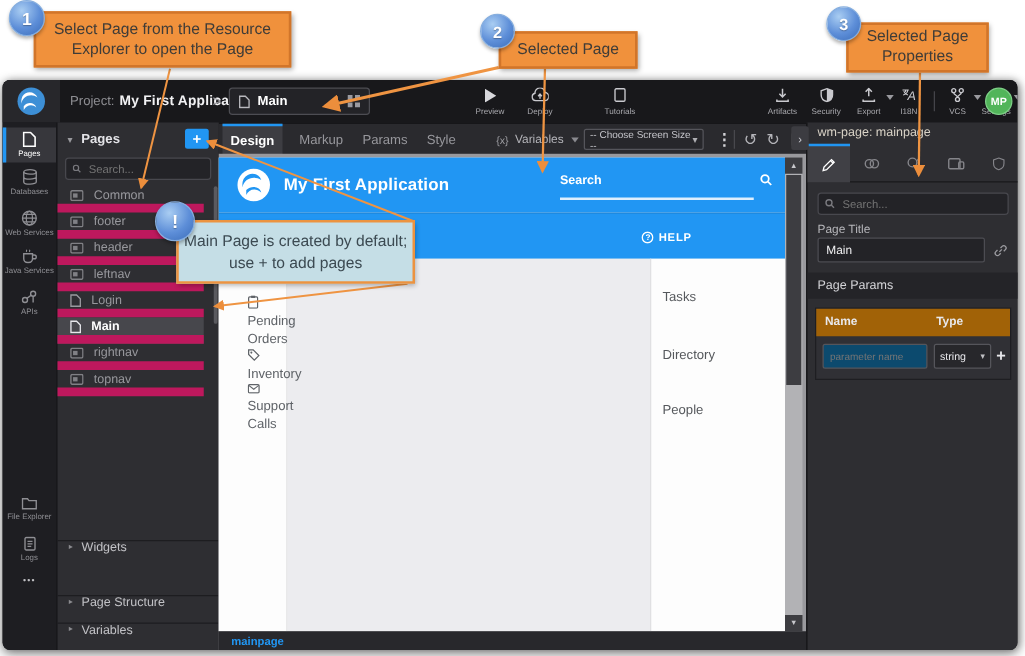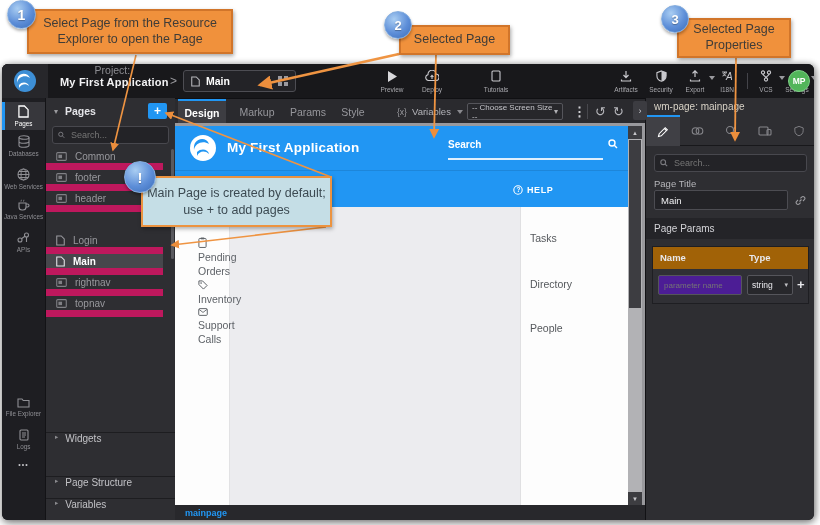--- a/index.html
+++ b/index.html
@@ -6,21 +6,21 @@
   #stage{position:relative;width:820px;height:525px;font-family:"Liberation Sans",sans-serif;overflow:hidden;background:#fff;}
   .abs{position:absolute;}
   svg{display:block;}
   input{outline:none;}
   
   #win{position:absolute;left:2px;top:64px;width:812px;height:456px;background:#1b1b1f;border-radius:6px;
        box-shadow:0 3px 9px rgba(0,0,0,.45),2px 0 6px rgba(0,0,0,.25);overflow:hidden;z-index:10;}
   
   .topbar{left:0;top:0;width:812px;height:34px;background:#18181b;}
   .logobox{left:0;top:0;width:46px;height:34px;background:#27272b;display:flex;align-items:center;justify-content:center;}
-  .proj{left:54px;top:0;height:34px;display:flex;align-items:center;font-size:10.5px;color:#8d8d92;flex-direction:column;}
+  .proj{left:54px;top:0;height:34px;display:flex;align-items:center;font-size:10.5px;color:#8d8d92;}
   .proj b{color:#f2f2f4;font-size:11px;margin-left:4px;letter-spacing:.2px;}
   .crumb{left:168px;top:0;height:34px;display:flex;align-items:center;color:#9a9a9f;font-size:12px;}
   .pagetab{left:181px;top:6px;width:113px;height:22px;background:#232327;border:1px solid #4d4d53;border-radius:3px;
            display:flex;align-items:center;padding:0 7px;box-sizing:border-box;color:#cfcfd4;}
   .pagetab .lbl{flex:1;margin-left:6px;color:#fff;font-weight:bold;font-size:10.5px;}
   .tbact{top:3px;height:28px;width:42px;display:flex;flex-direction:column;align-items:center;justify-content:space-between;padding:2px 0;box-sizing:border-box;}
   .tbact .t{font-size:6.5px;color:#a9a9ae;white-space:nowrap;}
   .tbact .ic{height:13px;display:flex;align-items:flex-end;color:#d2d2d6;}
   .caret{width:0;height:0;border-left:3px solid transparent;border-right:3px solid transparent;border-top:4px solid #9a9a9f;position:absolute;}
   .avatar{left:786px;top:6px;width:22px;height:22px;border-radius:50%;background:#52b55a;color:#fff;font-size:8.5px;font-weight:bold;
@@ -81,21 +81,21 @@
   .rtab.active{background:#404045;border-top:2px solid #2196f3;color:#fff;box-sizing:border-box;}
   .rsearch{left:8px;top:56px;width:153px;height:18px;background:#232327;border:1px solid #48484e;border-radius:3px;
            display:flex;align-items:center;padding:0 5px;box-sizing:border-box;}
   .flabel{color:#b6b6ba;font-size:9.5px;}
   .tinput{left:8px;top:92px;width:134px;height:20px;background:#232327;border:1px solid #4c4c52;border-radius:2px;
           color:#f0f0f2;font-size:9.5px;padding:0 6px;box-sizing:border-box;font-family:"Liberation Sans",sans-serif;}
   .secbar{left:0;top:120px;width:169px;height:21px;background:#242428;display:flex;align-items:center;padding-left:8px;
           box-sizing:border-box;color:#d4d4d8;font-size:10px;}
   .ptable{left:6px;top:148px;width:157px;height:58px;background:#303035;border:1px solid #1e1e22;box-sizing:border-box;}
   .pthead{position:absolute;left:0;top:0;width:155px;height:22px;background:#a16207;color:#e8e8ec;font-size:9.5px;font-weight:bold;}
-  .pname{position:absolute;left:5px;top:28px;width:84px;height:20px;background:#4c1d95;border:1px solid #55555b;border-radius:2px;
+  .pname{position:absolute;left:5px;top:28px;width:84px;height:20px;background:#0c4a6e;border:1px solid #55555b;border-radius:2px;
          color:#9a9a9f;font-size:8px;padding:0 5px;box-sizing:border-box;font-family:"Liberation Sans",sans-serif;}
   .ptype{position:absolute;left:94px;top:28px;width:46px;height:20px;background:#27272b;border:1px solid #55555b;border-radius:2px;
          color:#e8e8ec;font-size:8.5px;display:flex;align-items:center;padding:0 4px;box-sizing:border-box;}
   
   .badge{position:absolute;border-radius:50%;background:radial-gradient(circle at 35% 28%,#a9cdf2,#5d8ed8 55%,#3a6cb8);
          border:1px solid #86aede;box-shadow:0 2px 3px rgba(0,0,0,.3);color:#fff;font-weight:bold;
          display:flex;align-items:center;justify-content:center;z-index:40;text-shadow:0 1px 1px rgba(0,0,0,.3);}
   .callout{position:absolute;background:#f0913c;border:2px solid #d1752a;box-shadow:1px 2px 4px rgba(0,0,0,.35);
            color:#3f3c38;font-size:12.5px;font-weight:500;display:flex;align-items:center;justify-content:center;
            text-align:center;line-height:1.25;z-index:35;box-sizing:border-box;padding:2px 6px;}
@@ -336,20 +336,29 @@
         <span>footer</span>
       </div>
       <div class="pitem" style="top:93px;">
         <span class="ic">
             <svg width="11" height="9" viewBox="0 0 12 10">
               <rect x=".7" y=".7" width="10.6" height="8.6" rx="1" fill="none" stroke="#808085" stroke-width="1.2"></rect>
               <rect x="2.6" y="3" width="4" height="3.8" fill="#808085"></rect>
             </svg>
           </span>
         <span>header</span>
+      </div>
+      <div class="pitem" style="top:114px;">
+        <span class="ic">
+            <svg width="11" height="9" viewBox="0 0 12 10">
+              <rect x=".7" y=".7" width="10.6" height="8.6" rx="1" fill="none" stroke="#808085" stroke-width="1.2"></rect>
+              <rect x="2.6" y="3" width="4" height="3.8" fill="#808085"></rect>
+            </svg>
+          </span>
+        <span>leftnav</span>
       </div>
       <div class="pitem" style="top:135px;">
         <span class="ic">
             <svg width="9" height="11" viewBox="0 0 12 14">
               <path d="M1 1h6l4 4v8H1z" fill="none" stroke="#9a9a9f" stroke-width="1.4"></path>
             </svg>
           </span>
         <span>Login</span>
       </div>
       <div class="pitem sel" style="top:156px;">

